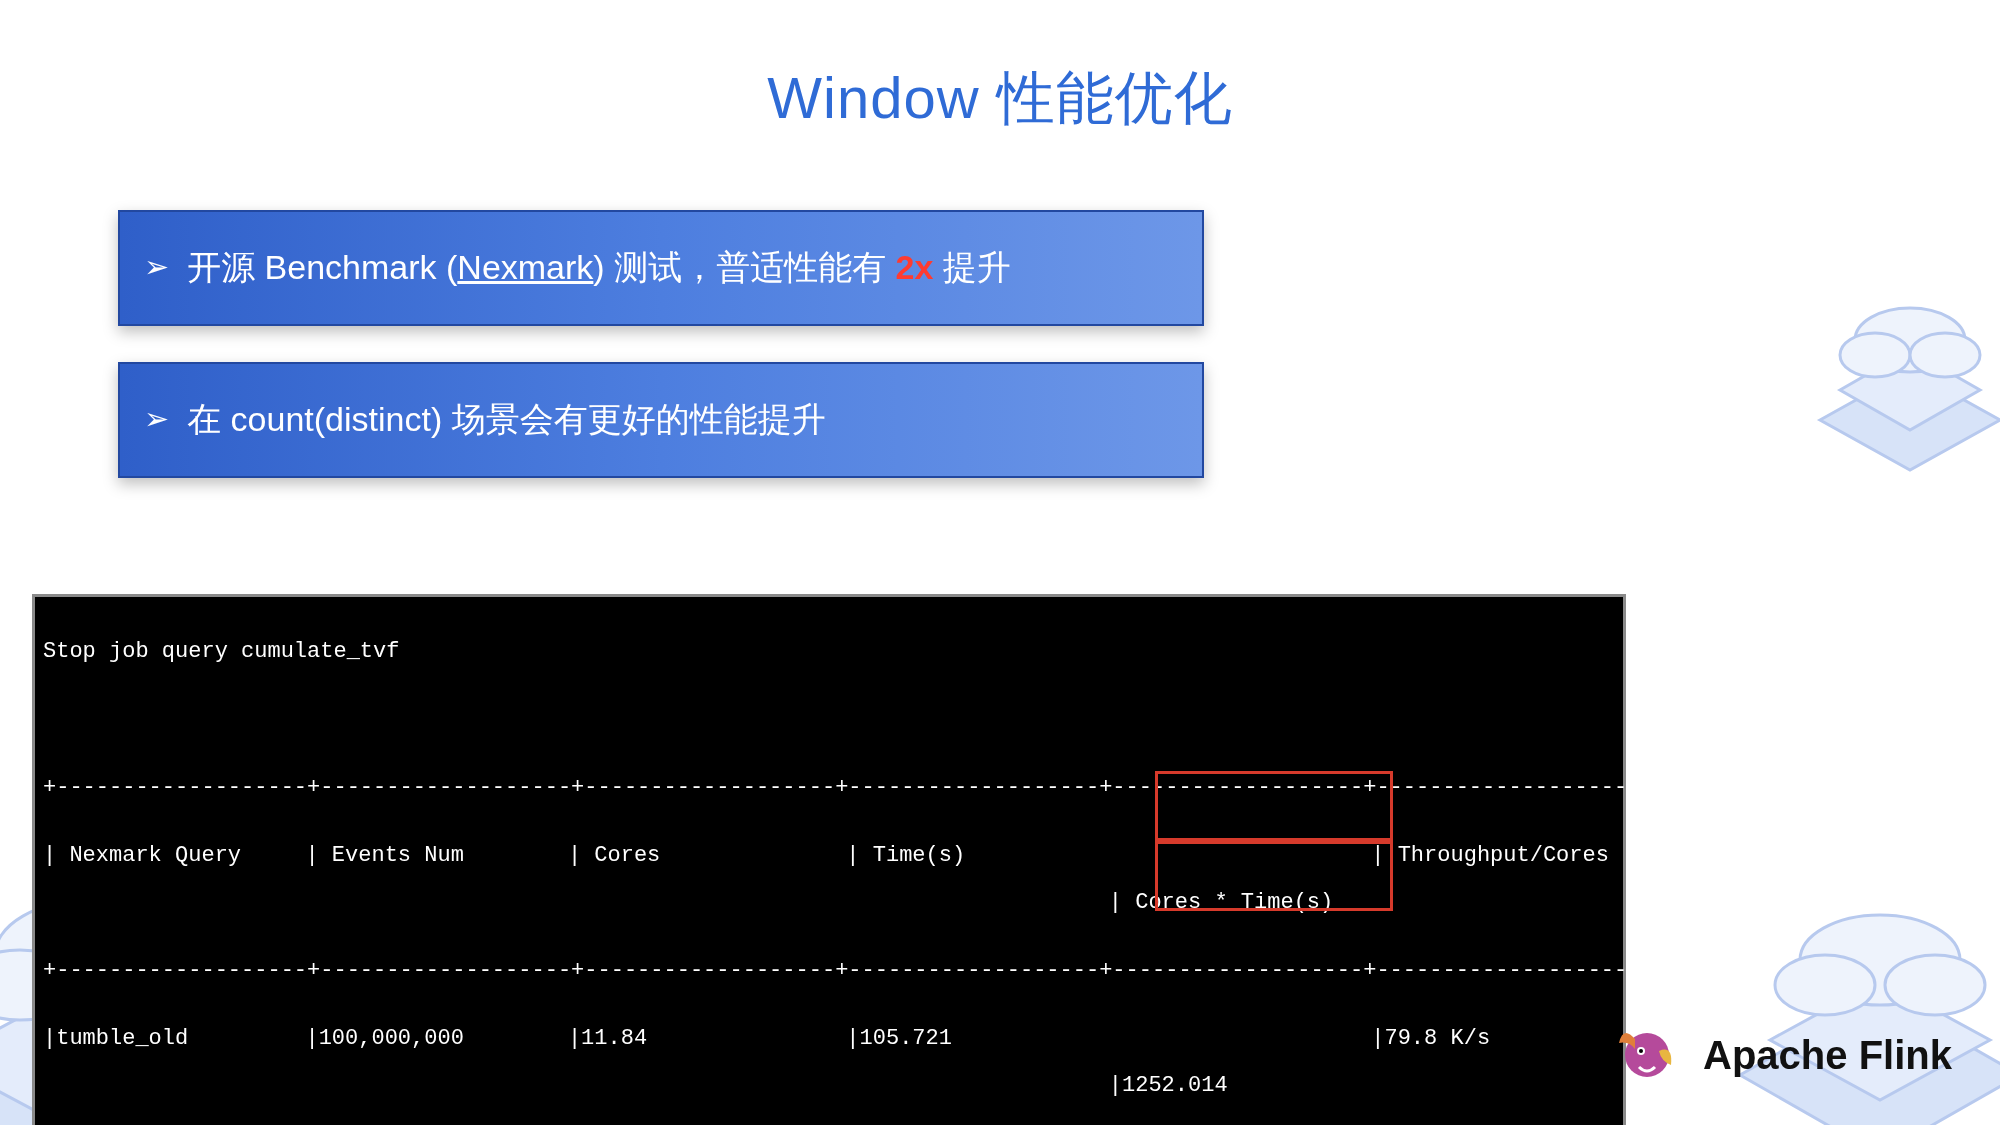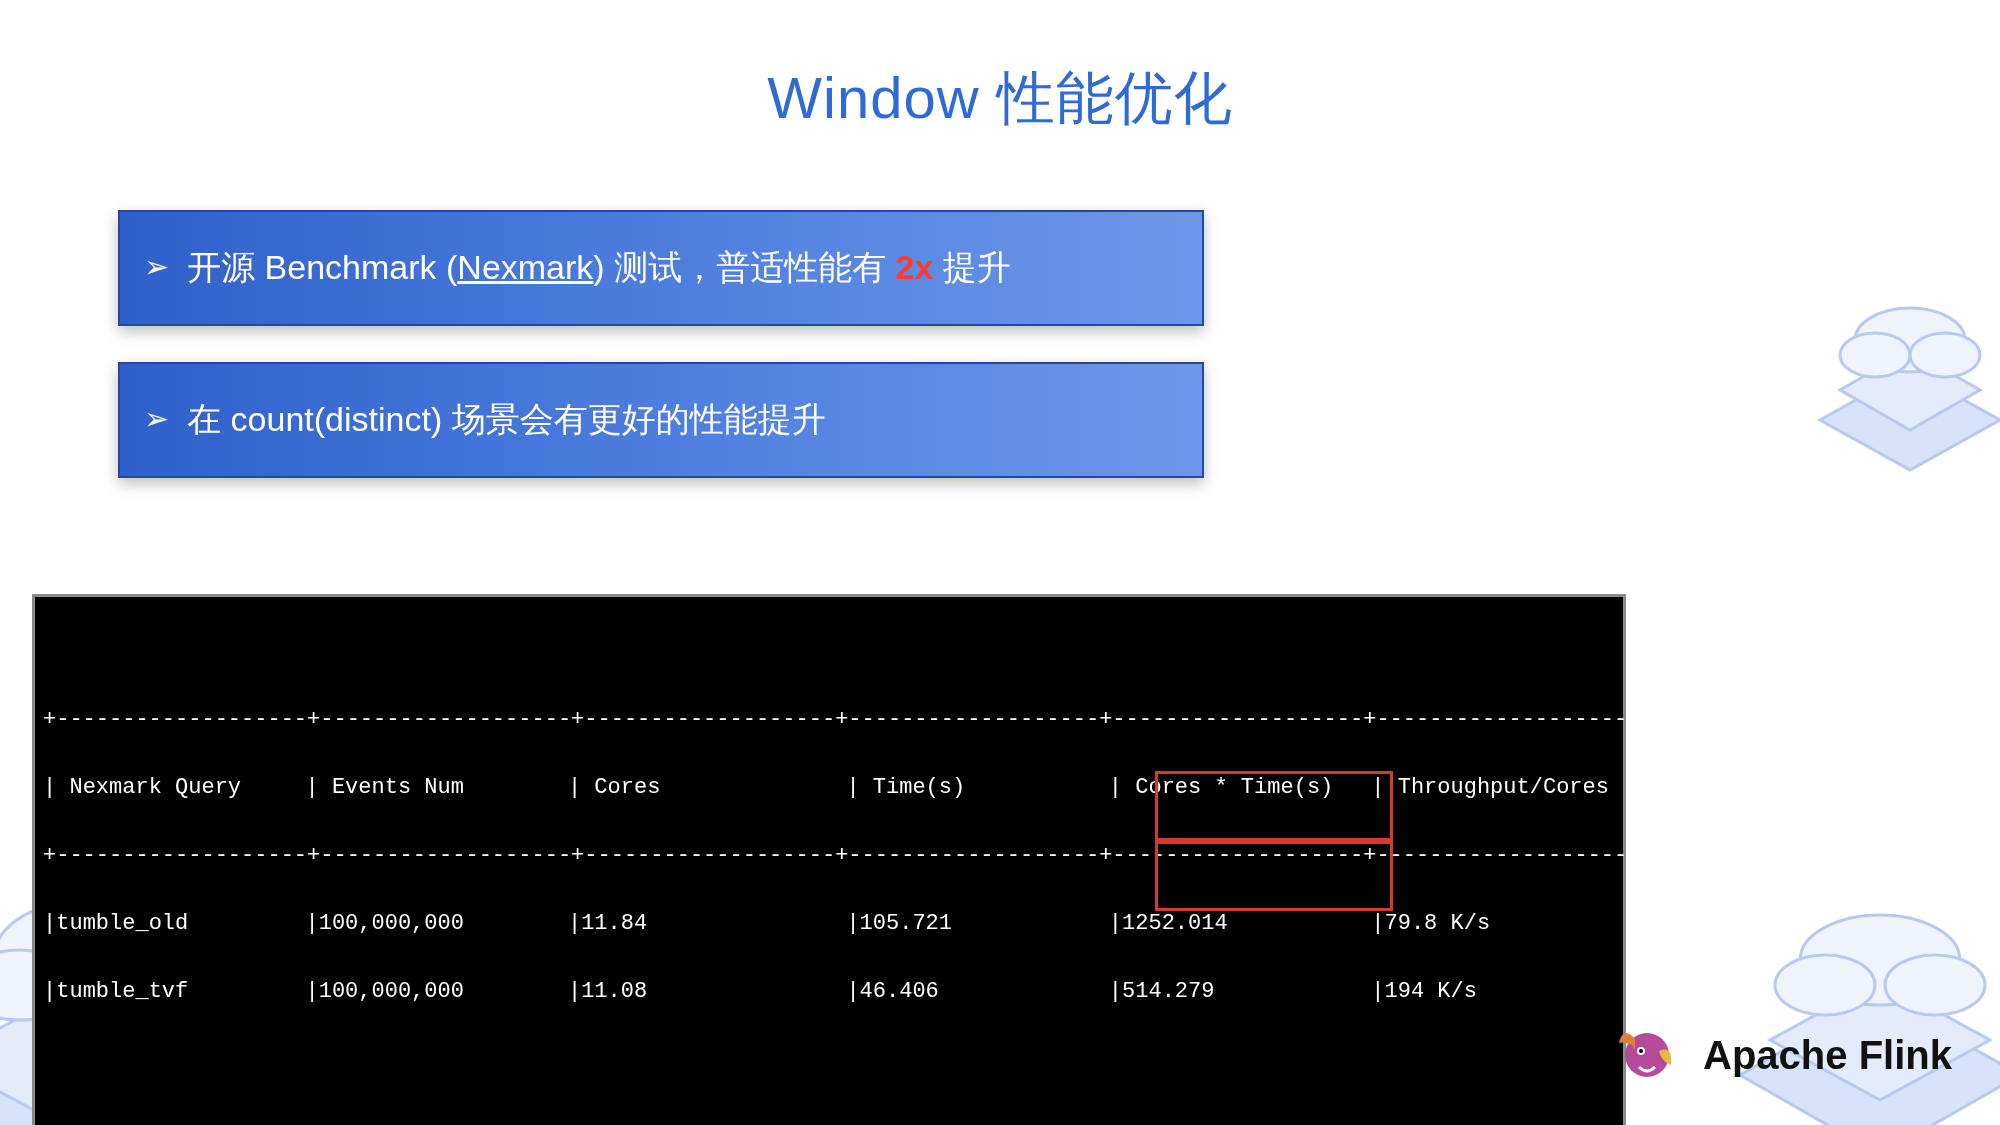--- a/index.html
+++ b/index.html
@@ -67,27 +67,27 @@
     background: #000000;
     color: #ffffff;
     font-family: "Menlo", "Consolas", "Courier New", monospace;
     font-size: 22px;
     line-height: 34px;
     padding: 4px 8px 14px 8px;
     border: 3px solid #8a8a8a;
     box-sizing: border-box;
     white-space: pre;
   }
-  .term .row { display: flex; position: relative; justify-content: flex-end; }
+  .term .row { display: flex; position: relative; }
   .term .cell { overflow: hidden; }
   .c0 { width: 280px; }
   .c1 { width: 280px; }
   .c2 { width: 280px; }
   .c3 { width: 280px; margin-left: 16px; }
-  .c4 { width: 280px; }
+  .c4 { width: 280px; margin-top: 47px; }
   .c5 { width: 260px; }
 
   .hl {
     position: absolute;
     border: 3px solid #d63a2b;
     box-sizing: border-box;
     pointer-events: none;
   }
 
   
@@ -150,20 +150,21 @@
     <span>开源 Benchmark (</span><span class="underline">Nexmark</span><span>) 测试，普适性能有 </span><span class="red">2x</span><span> 提升</span>
   </span>
 </div>
 
 <div class="callout" style="top:362px;">
   <span class="chev">➢</span>
   <span class="txt">在 count(distinct) 场景会有更好的性能提升</span>
 </div>
 
 <div class="term">
+<div>Stop job query cumulate_tvf</div>
 <div>&nbsp;</div>
 <div>+-------------------+-------------------+-------------------+-------------------+-------------------+-------------------+</div>
 <div class="row">
   <span class="cell c0">| Nexmark Query</span>
   <span class="cell c1">| Events Num</span>
   <span class="cell c2">| Cores</span>
   <span class="cell c3">| Time(s)</span>
   <span class="cell c4">| Cores * Time(s)</span>
   <span class="cell c5">| Throughput/Cores  |</span>
 </div>

